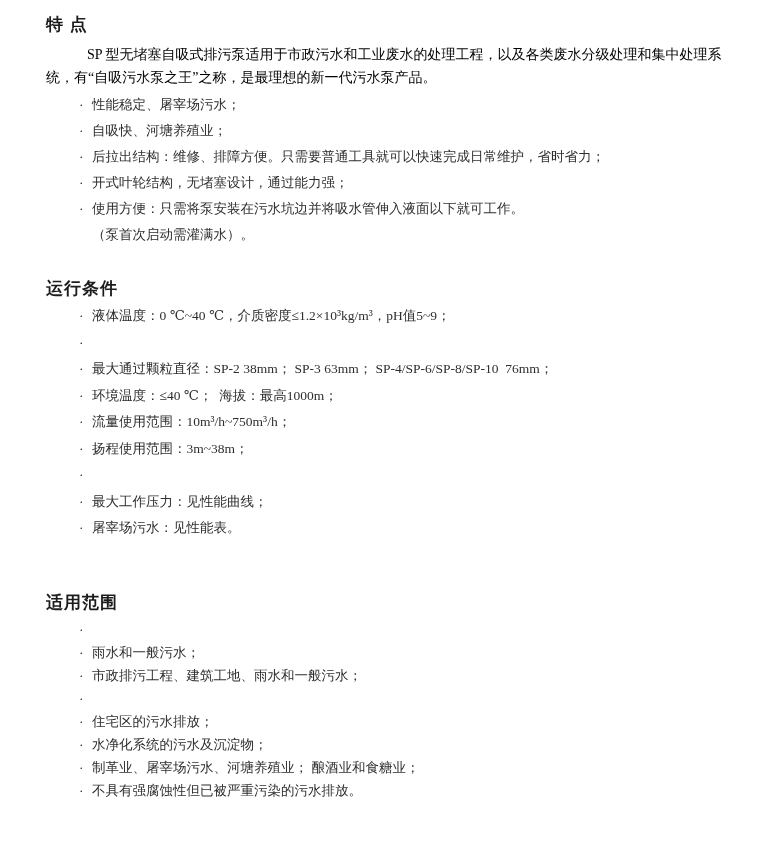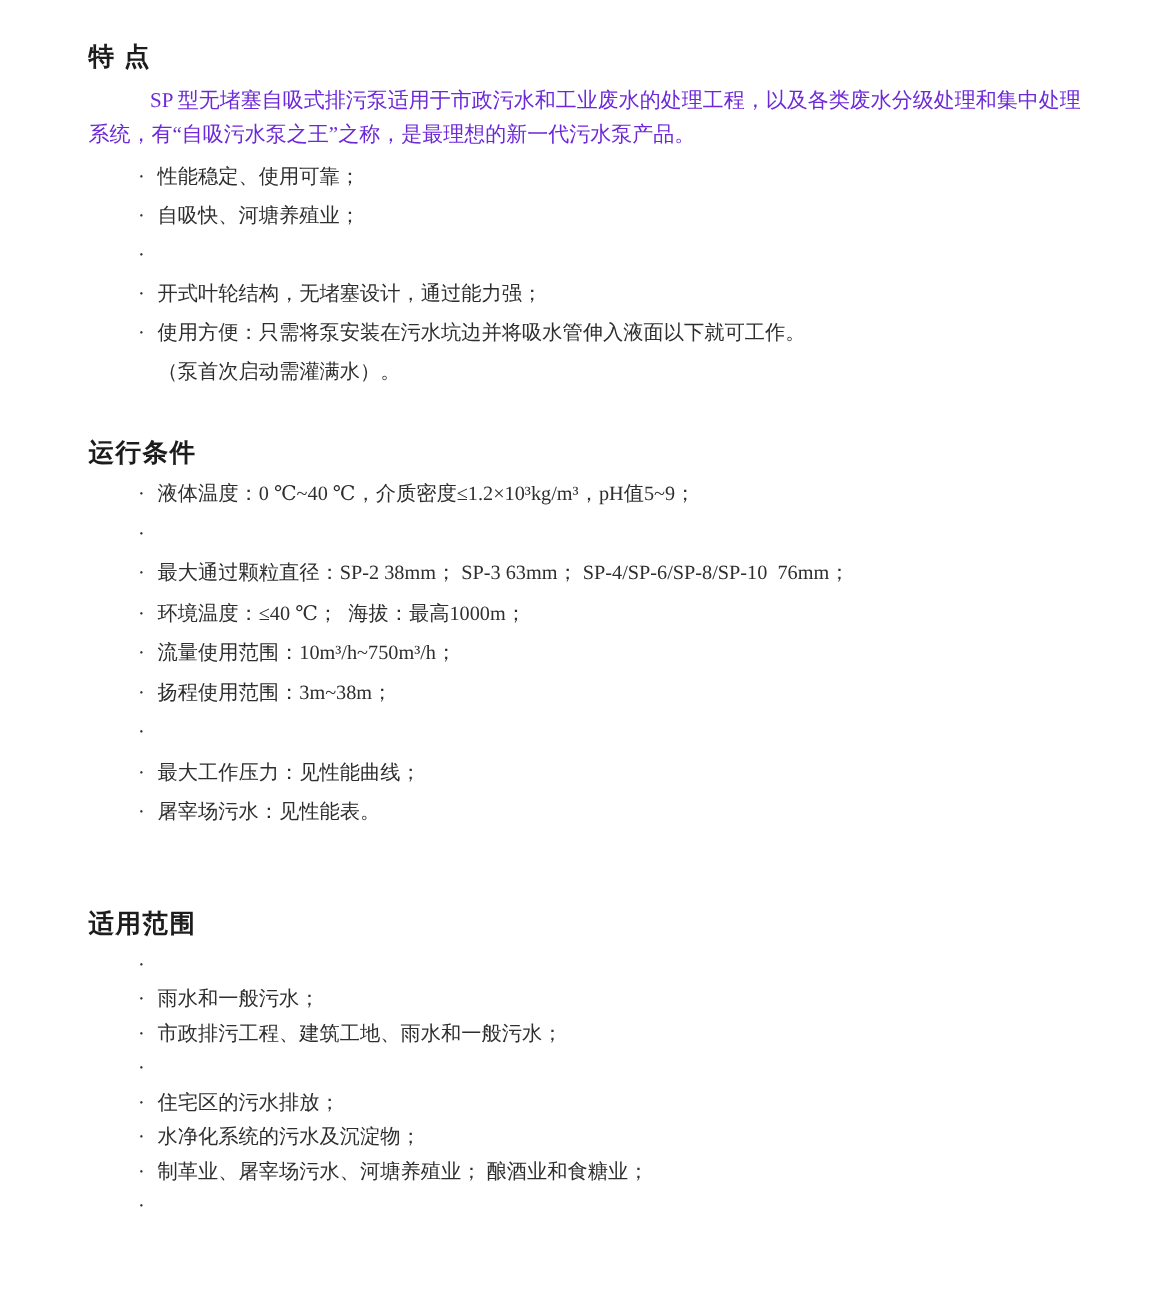--- a/index.html
+++ b/index.html
@@ -14,38 +14,38 @@
     font-family: "Liberation Serif", "DejaVu Serif", serif;
     color: #2e2e2e;
   }
   .doc {
     box-sizing: border-box;
     width: 780px;
     height: 861px;
     padding: 14px 44px 0 46px;
   }
   .section {
-    margin: 13px;
+    margin: 0;
   }
   .section-heading {
     margin: 0;
     font-family: "Liberation Sans", "DejaVu Sans", sans-serif;
     font-weight: bold;
     font-size: 17px;
     line-height: 22px;
     color: #1c1c1c;
     letter-spacing: 1px;
   }
   .intro {
     margin: 7px 0 0 0;
     font-size: 14px;
     line-height: 23px;
     text-indent: 41px;
     white-space: normal;
-    color: #6d28d9;
+    color: #000000;
   }
   .bullets {
     margin-top: 7px;
     padding-left: 33px;
   }
   .bullet-row {
     display: flex;
     align-items: flex-start;
     font-size: 13.5px;
     color: #2e2e2e;
@@ -68,28 +68,29 @@
 <body>
 
 <div class="doc">
 
   <div class="section section-1">
     <h2 class="section-heading">特 点</h2>
     <p class="intro">SP 型无堵塞自吸式排污泵适用于市政污水和工业废水的处理工程，以及各类废水分级处理和集中处理系统，有“自吸污水泵之王”之称，是最理想的新一代污水泵产品。</p>
     <div class="bullets bullets-loose">
         <div class="bullet-row">
           <span class="marker">·</span>
-          <span class="bullet-text">性能稳定、使用可靠；</span>
+          <span class="bullet-text">性能稳定、屠宰场污水；</span>
         </div>
         <div class="bullet-row">
           <span class="marker">·</span>
           <span class="bullet-text">自吸快、河塘养殖业；</span>
         </div>
         <div class="bullet-row">
           <span class="marker">·</span>
+          <span class="bullet-text">后拉出结构：维修、排障方便。只需要普通工具就可以快速完成日常维护，省时省力；</span>
         </div>
         <div class="bullet-row">
           <span class="marker">·</span>
           <span class="bullet-text">开式叶轮结构，无堵塞设计，通过能力强；</span>
         </div>
         <div class="bullet-row">
           <span class="marker">·</span>
           <span class="bullet-text">使用方便：只需将泵安装在污水坑边并将吸水管伸入液面以下就可工作。</span>
         </div>
         <div class="bullet-row">
@@ -163,17 +164,18 @@
         <div class="bullet-row">
           <span class="marker">·</span>
           <span class="bullet-text">水净化系统的污水及沉淀物；</span>
         </div>
         <div class="bullet-row">
           <span class="marker">·</span>
           <span class="bullet-text">制革业、屠宰场污水、河塘养殖业； 酿酒业和食糖业；</span>
         </div>
         <div class="bullet-row">
           <span class="marker">·</span>
+          <span class="bullet-text">不具有强腐蚀性但已被严重污染的污水排放。</span>
         </div>
       </div>
   </div>
 
 </div>
 
 </body></html>

